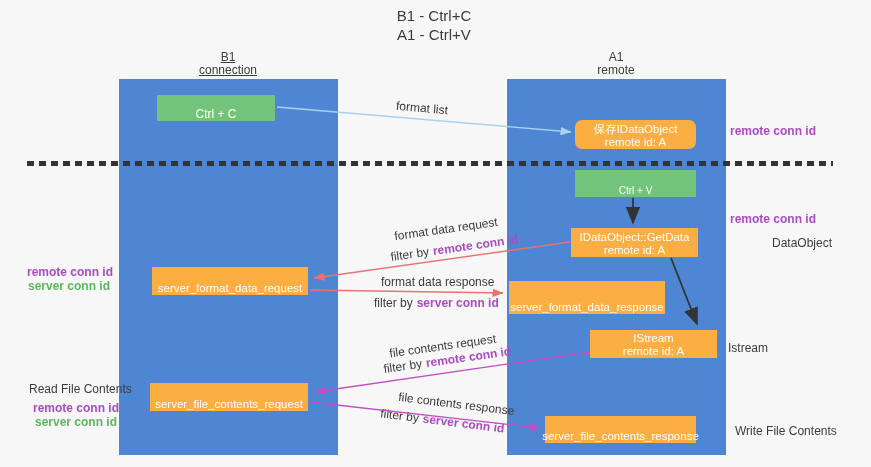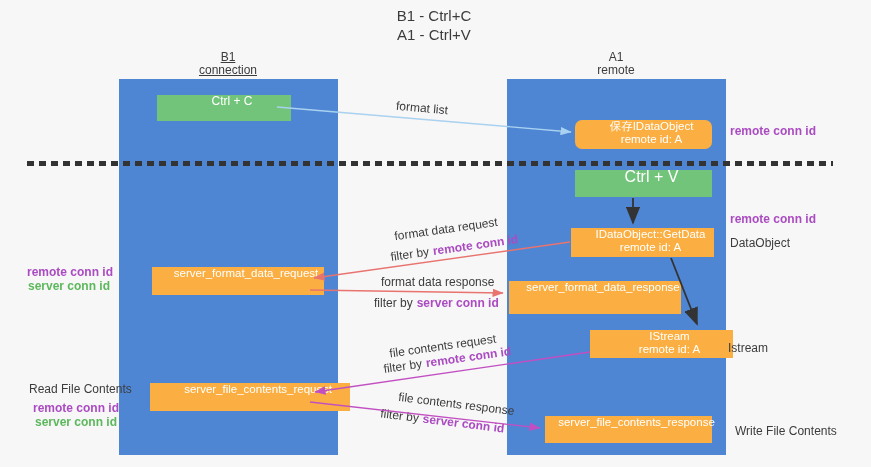--- a/index.html
+++ b/index.html
@@ -13,41 +13,41 @@
   #lane-header-left{left:158px;text-decoration:underline;}
   #lane-header-right{left:546px;}
 
   .lane{position:absolute;top:79px;width:219px;height:376px;background:var(--lane-blue);}
   #lane-left{left:119px;}
   #lane-right{left:507px;}
 
   .dashed{position:absolute;left:27px;top:161px;width:806px;height:5px;
           background:repeating-linear-gradient(90deg,var(--dash) 0 7px,transparent 7px 12px);}
 
-  .node{position:absolute;display:flex;flex-direction:column;align-items:center;justify-content:flex-start;
-        color:#fff;font-size:11.5px;line-height:13px;text-align:center;white-space:nowrap;padding-left:16px;}
+  .node{position:absolute;display:flex;flex-direction:column;align-items:center;justify-content:flex-end;
+        color:#fff;font-size:11.5px;line-height:13px;text-align:center;white-space:nowrap;}
   .orange{background:var(--box-orange);}
   .green{background:var(--box-green);}
   #node-ctrl-c{left:157px;top:95px;width:118px;height:26px;font-size:12px;}
   #node-save{left:575px;top:120px;width:121px;height:29px;border-radius:7px;}
-  #node-ctrl-v{left:575px;top:170px;width:121px;height:27px;font-size:16px;}
+  #node-ctrl-v{left:575px;top:170px;width:121px;height:27px;font-size:10px;}
   #node-getdata{left:571px;top:228px;width:127px;height:29px;}
   #node-format-req{left:152px;top:267px;width:156px;height:28px;}
   #node-format-resp{left:509px;top:281px;width:156px;height:33px;}
   #node-istream{left:590px;top:330px;width:127px;height:28px;}
-  #node-file-req{left:150px;top:383px;width:184px;height:28px;}
+  #node-file-req{left:150px;top:383px;width:158px;height:28px;}
   #node-file-resp{left:545px;top:416px;width:151px;height:27px;}
 
   .side-label{position:absolute;font-size:12px;white-space:nowrap;}
   .purple{color:var(--purple);font-weight:bold;}
   .greenid{color:var(--green-id);font-weight:bold;}
   .dark{color:var(--text-dark);}
   #lbl-r-remote1{left:730px;top:124px;}
   #lbl-r-remote2{left:730px;top:212px;}
-  #lbl-dataobject{left:730px;top:236px;}
+  #lbl-dataobject{left:772px;top:236px;}
   #lbl-istream{left:728px;top:341px;}
   #lbl-write-file{left:735px;top:424px;}
   #lbl-l-remote1{left:27px;top:265px;}
   #lbl-l-server1{left:28px;top:279px;}
   #lbl-read-file{left:29px;top:382px;}
   #lbl-l-remote2{left:33px;top:401px;}
   #lbl-l-server2{left:35px;top:415px;}
 
   .flow-label{position:absolute;font-size:12px;color:var(--text-dark);white-space:nowrap;}
   .flow-label .purple{font-weight:bold;}

